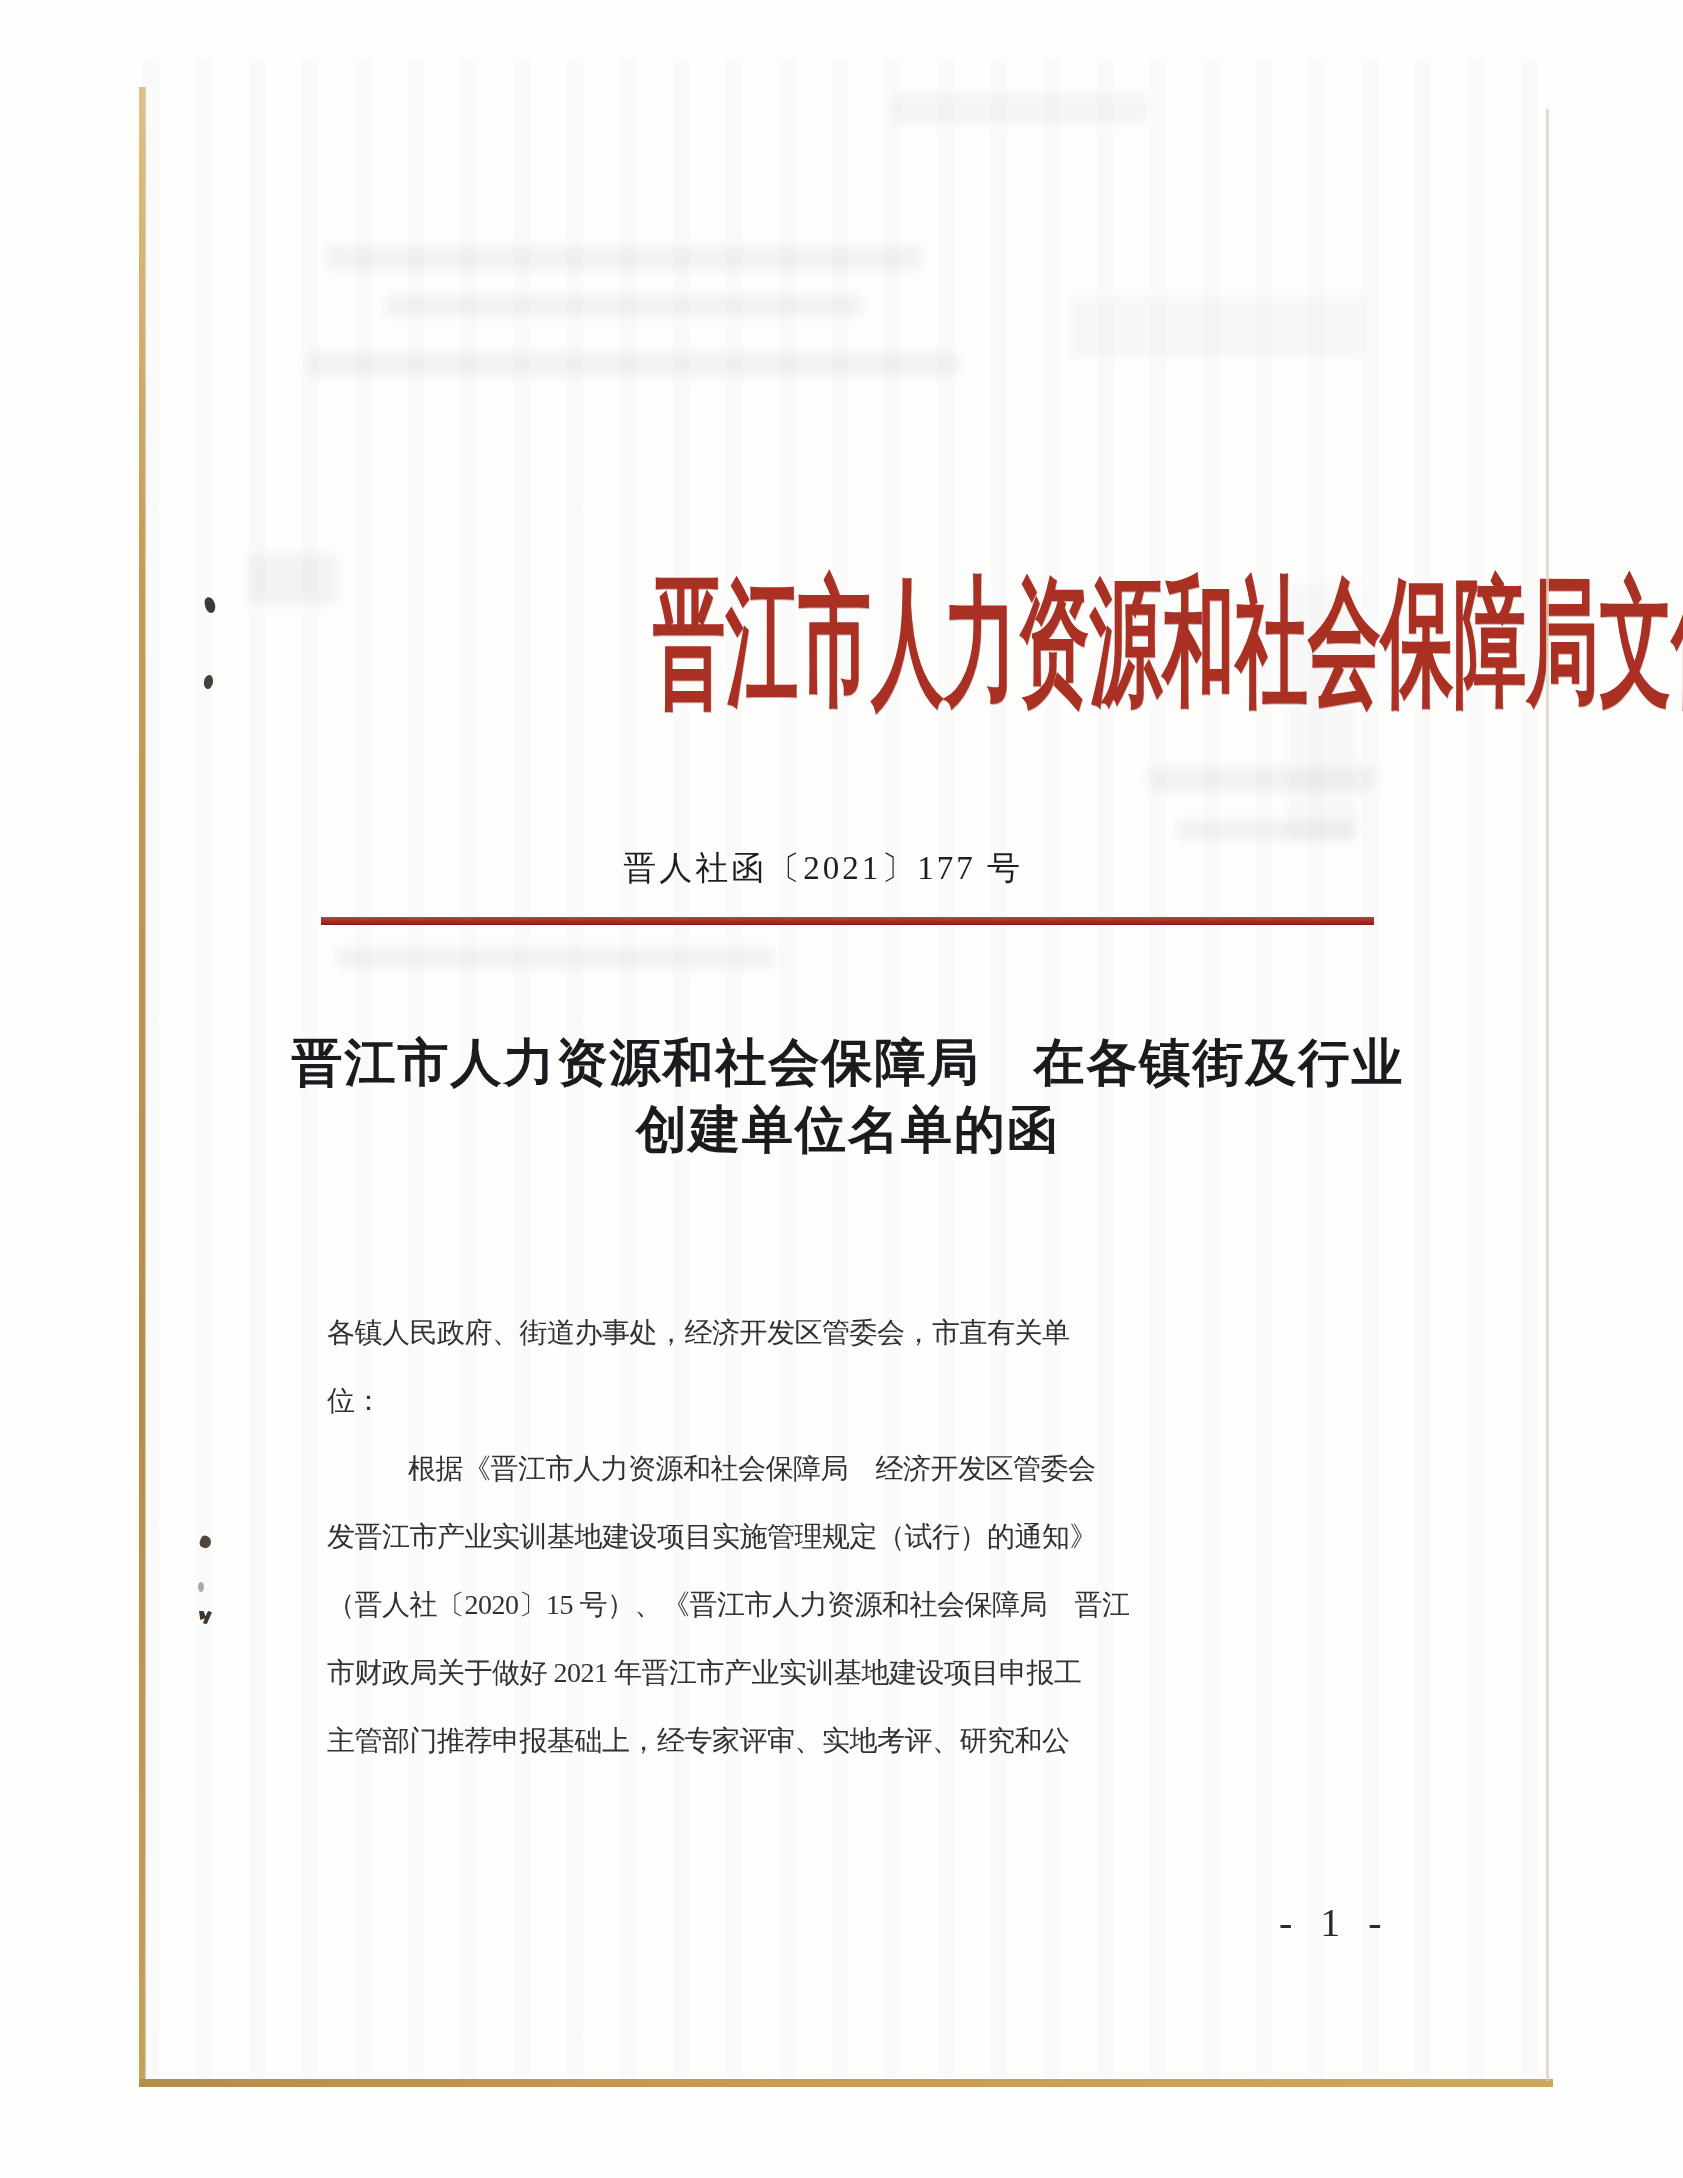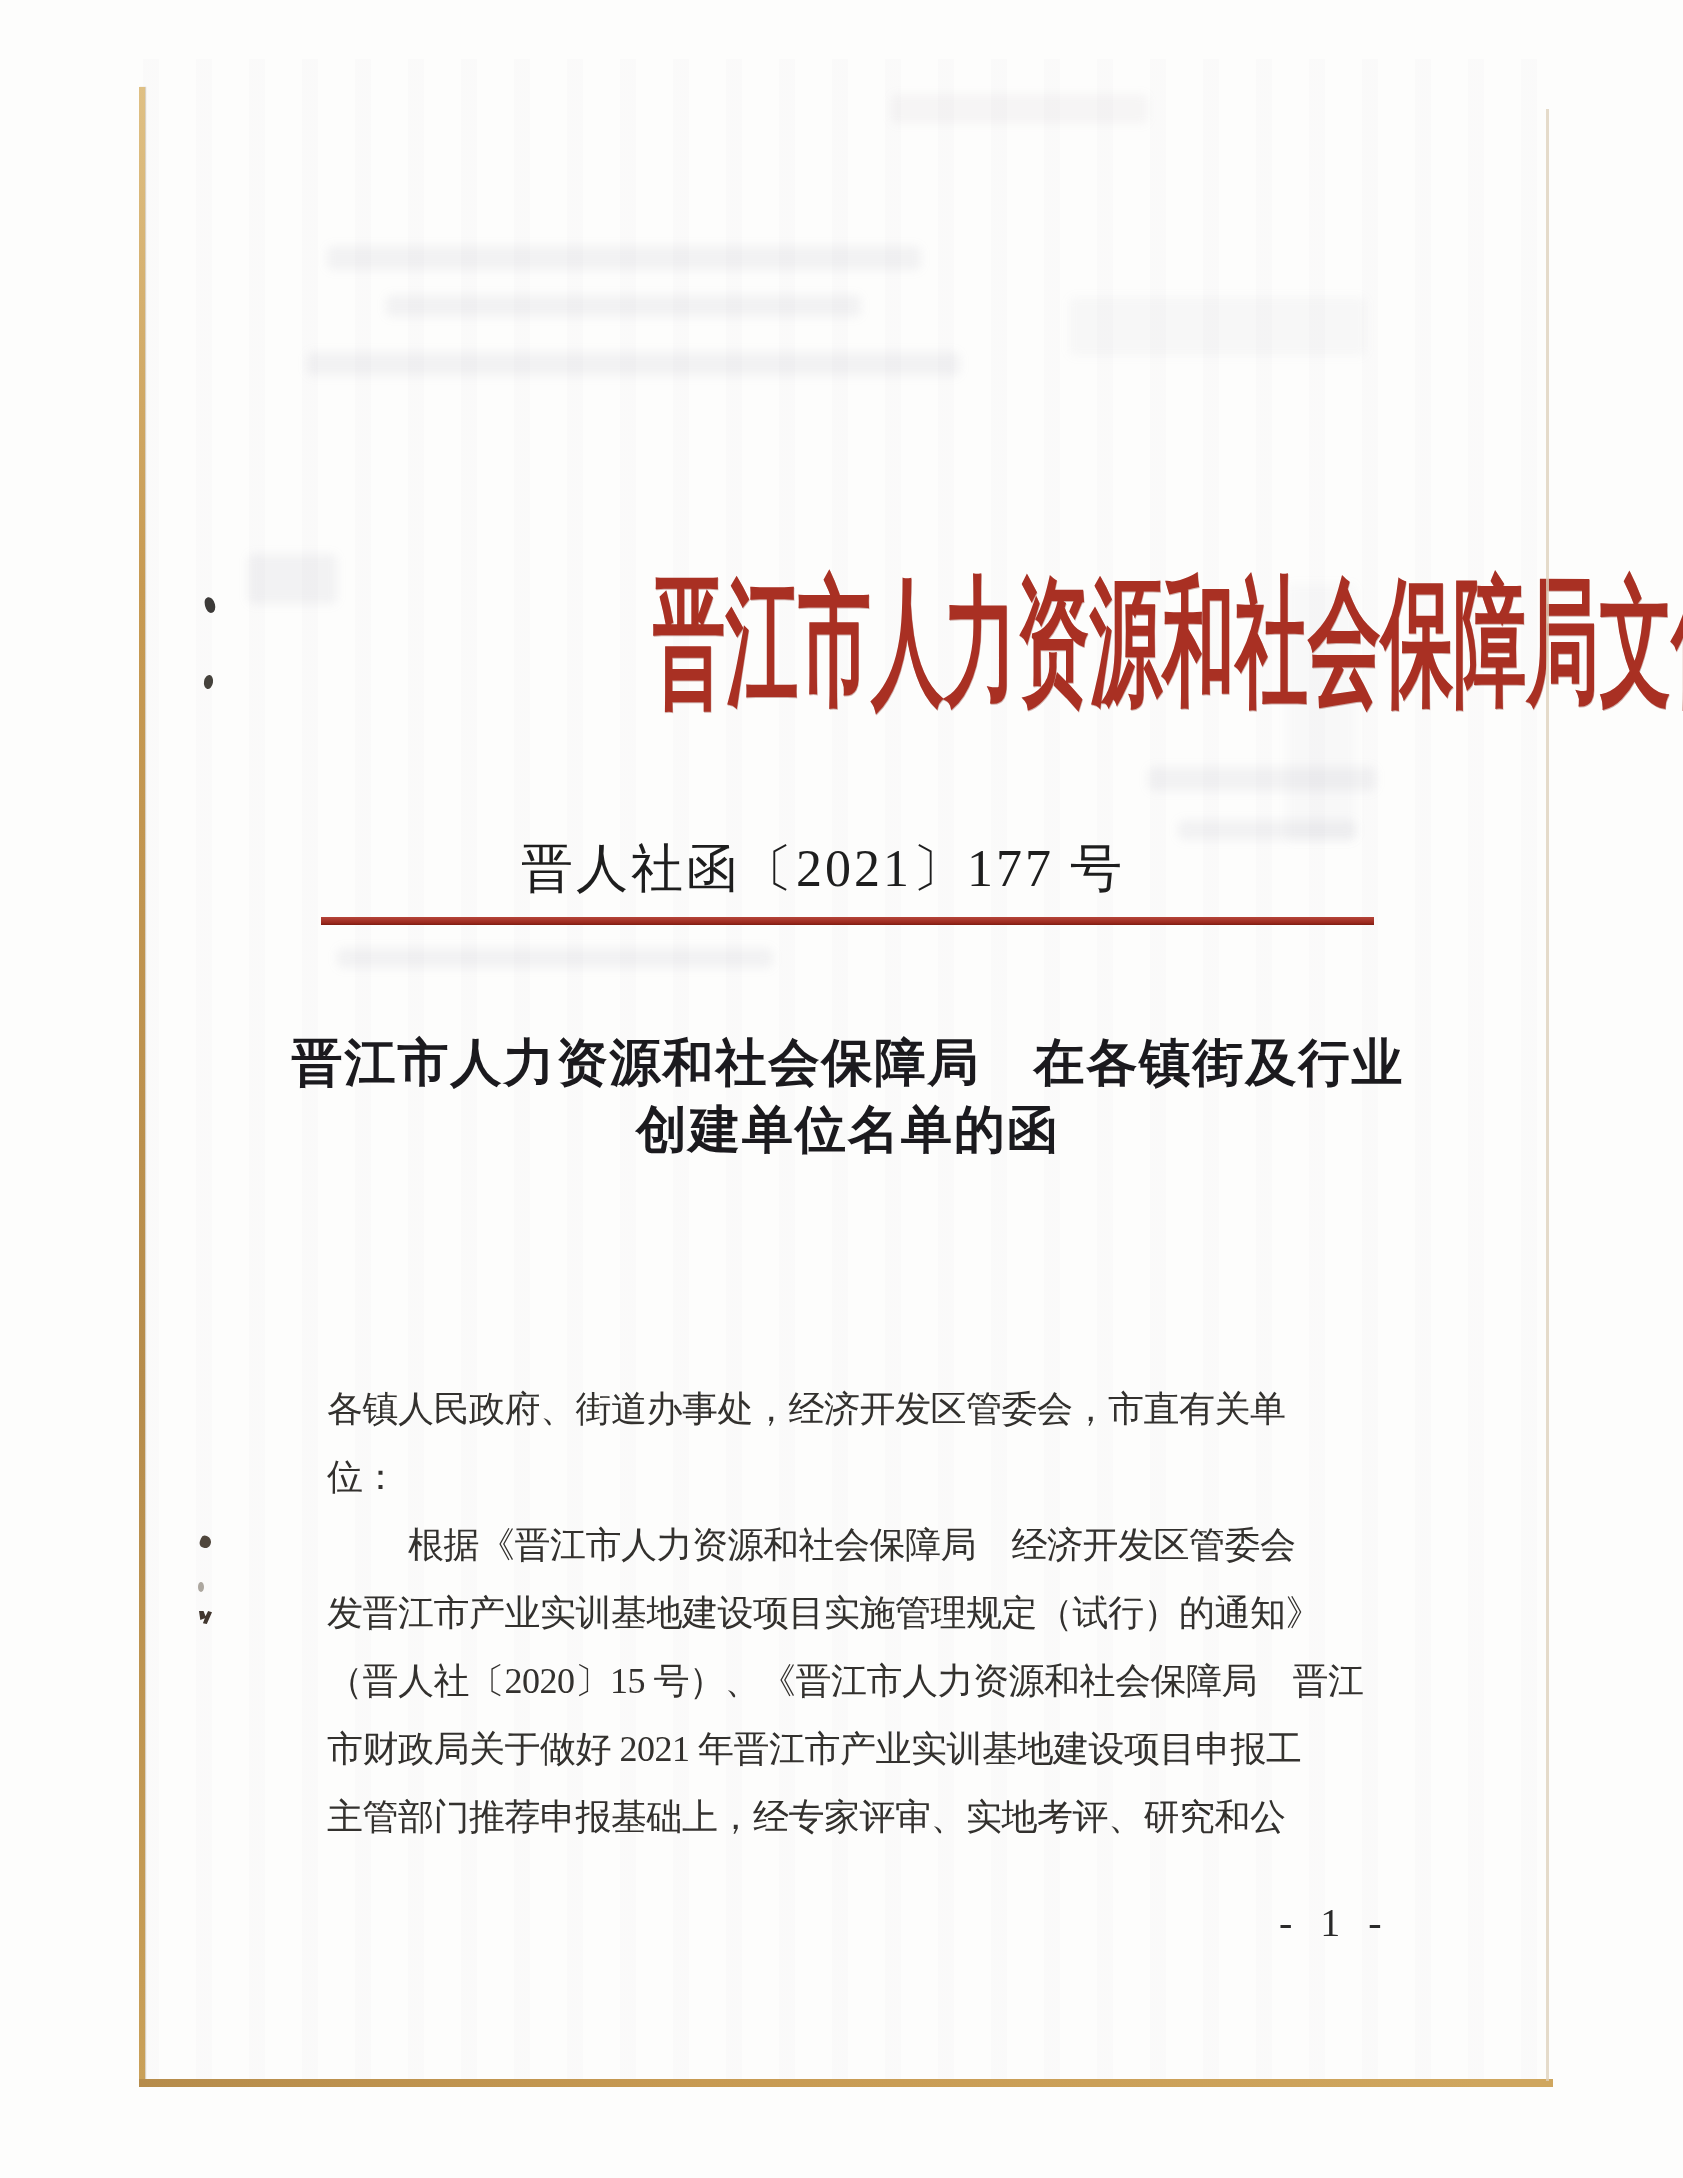--- a/index.html
+++ b/index.html
@@ -44,37 +44,37 @@
   .red-header > span {
     display: inline-block;
     font-size: 139px; line-height: 147px; font-weight: bold;
     color: var(--header-red, #a93023);
     transform: scaleX(0.52); transform-origin: 50% 50%;
     letter-spacing: 1px;
     text-shadow: 1px 1px 0 rgba(122,28,18,0.35);
   }
   .doc-number {
     position: absolute; left: 149px; top: 843px; width: 1398px;
-    text-align: center; font-size: 52px; line-height: 51px;
+    text-align: center; font-size: 33px; line-height: 51px;
     color: #1e1e1e; letter-spacing: 3px;
     transform: translateX(-25px);
   }
   .red-rule {
     position: absolute; left: 321px; top: 917px; width: 1053px; height: 8px;
     background: linear-gradient(to bottom, #b5453a, var(--rule-red, #9c2a1e) 70%, #7d1d12);
   }
   .doc-title {
     position: absolute; left: 149px; top: 1030px; width: 1398px;
     text-align: center; font-size: 51px; line-height: 67px;
     font-weight: bold; color: var(--text-black, #1b1a1e);
     letter-spacing: 2px;
   }
   .doc-body {
-    position: absolute; left: 327px; top: 1375px; width: 1059px;
-    font-size: 36px; line-height: 68px;
+    position: absolute; left: 327px; top: 1299px; width: 1059px;
+    font-size: 28px; line-height: 68px;
     color: var(--body-text, #33312e);
     letter-spacing: -0.5px;
     white-space: nowrap;
   }
   .doc-body .line { height: 68px; }
   .doc-body .indent { text-indent: 81px; }
   .page-number {
     position: absolute; left: 1279px; top: 1899px;
     font-size: 40px; line-height: 48px; color: #2a2a2a; letter-spacing: 9px;
     white-space: nowrap;

